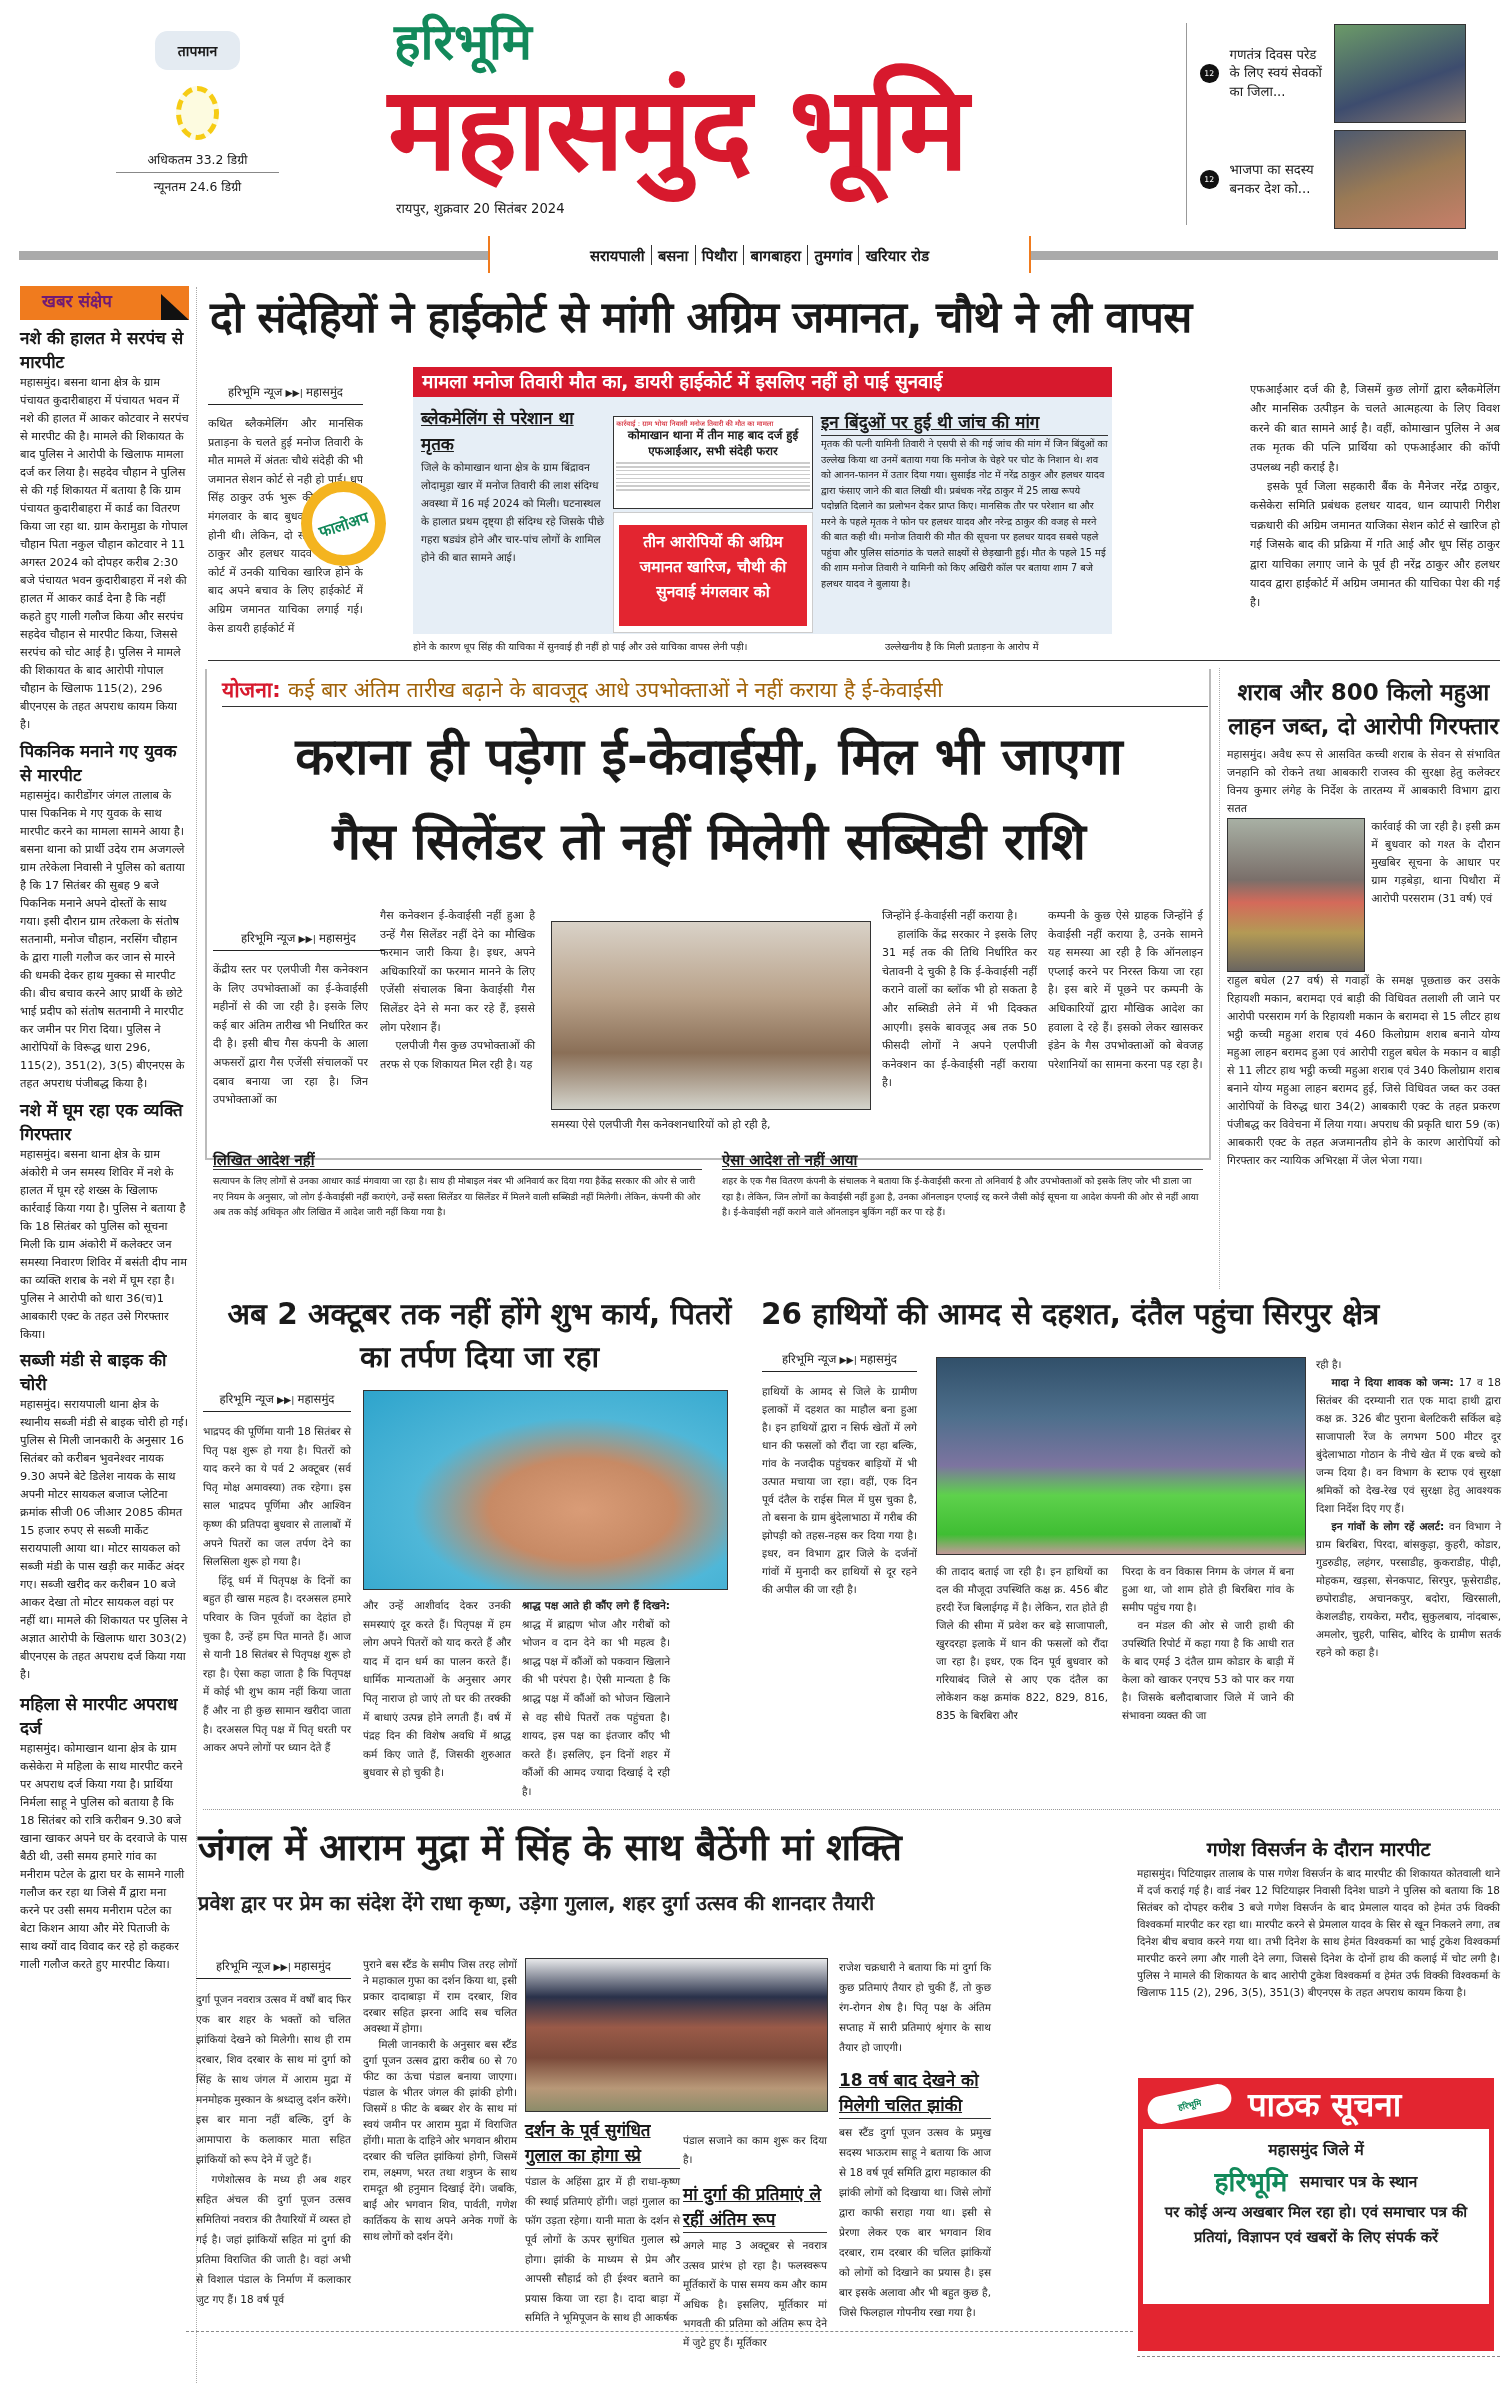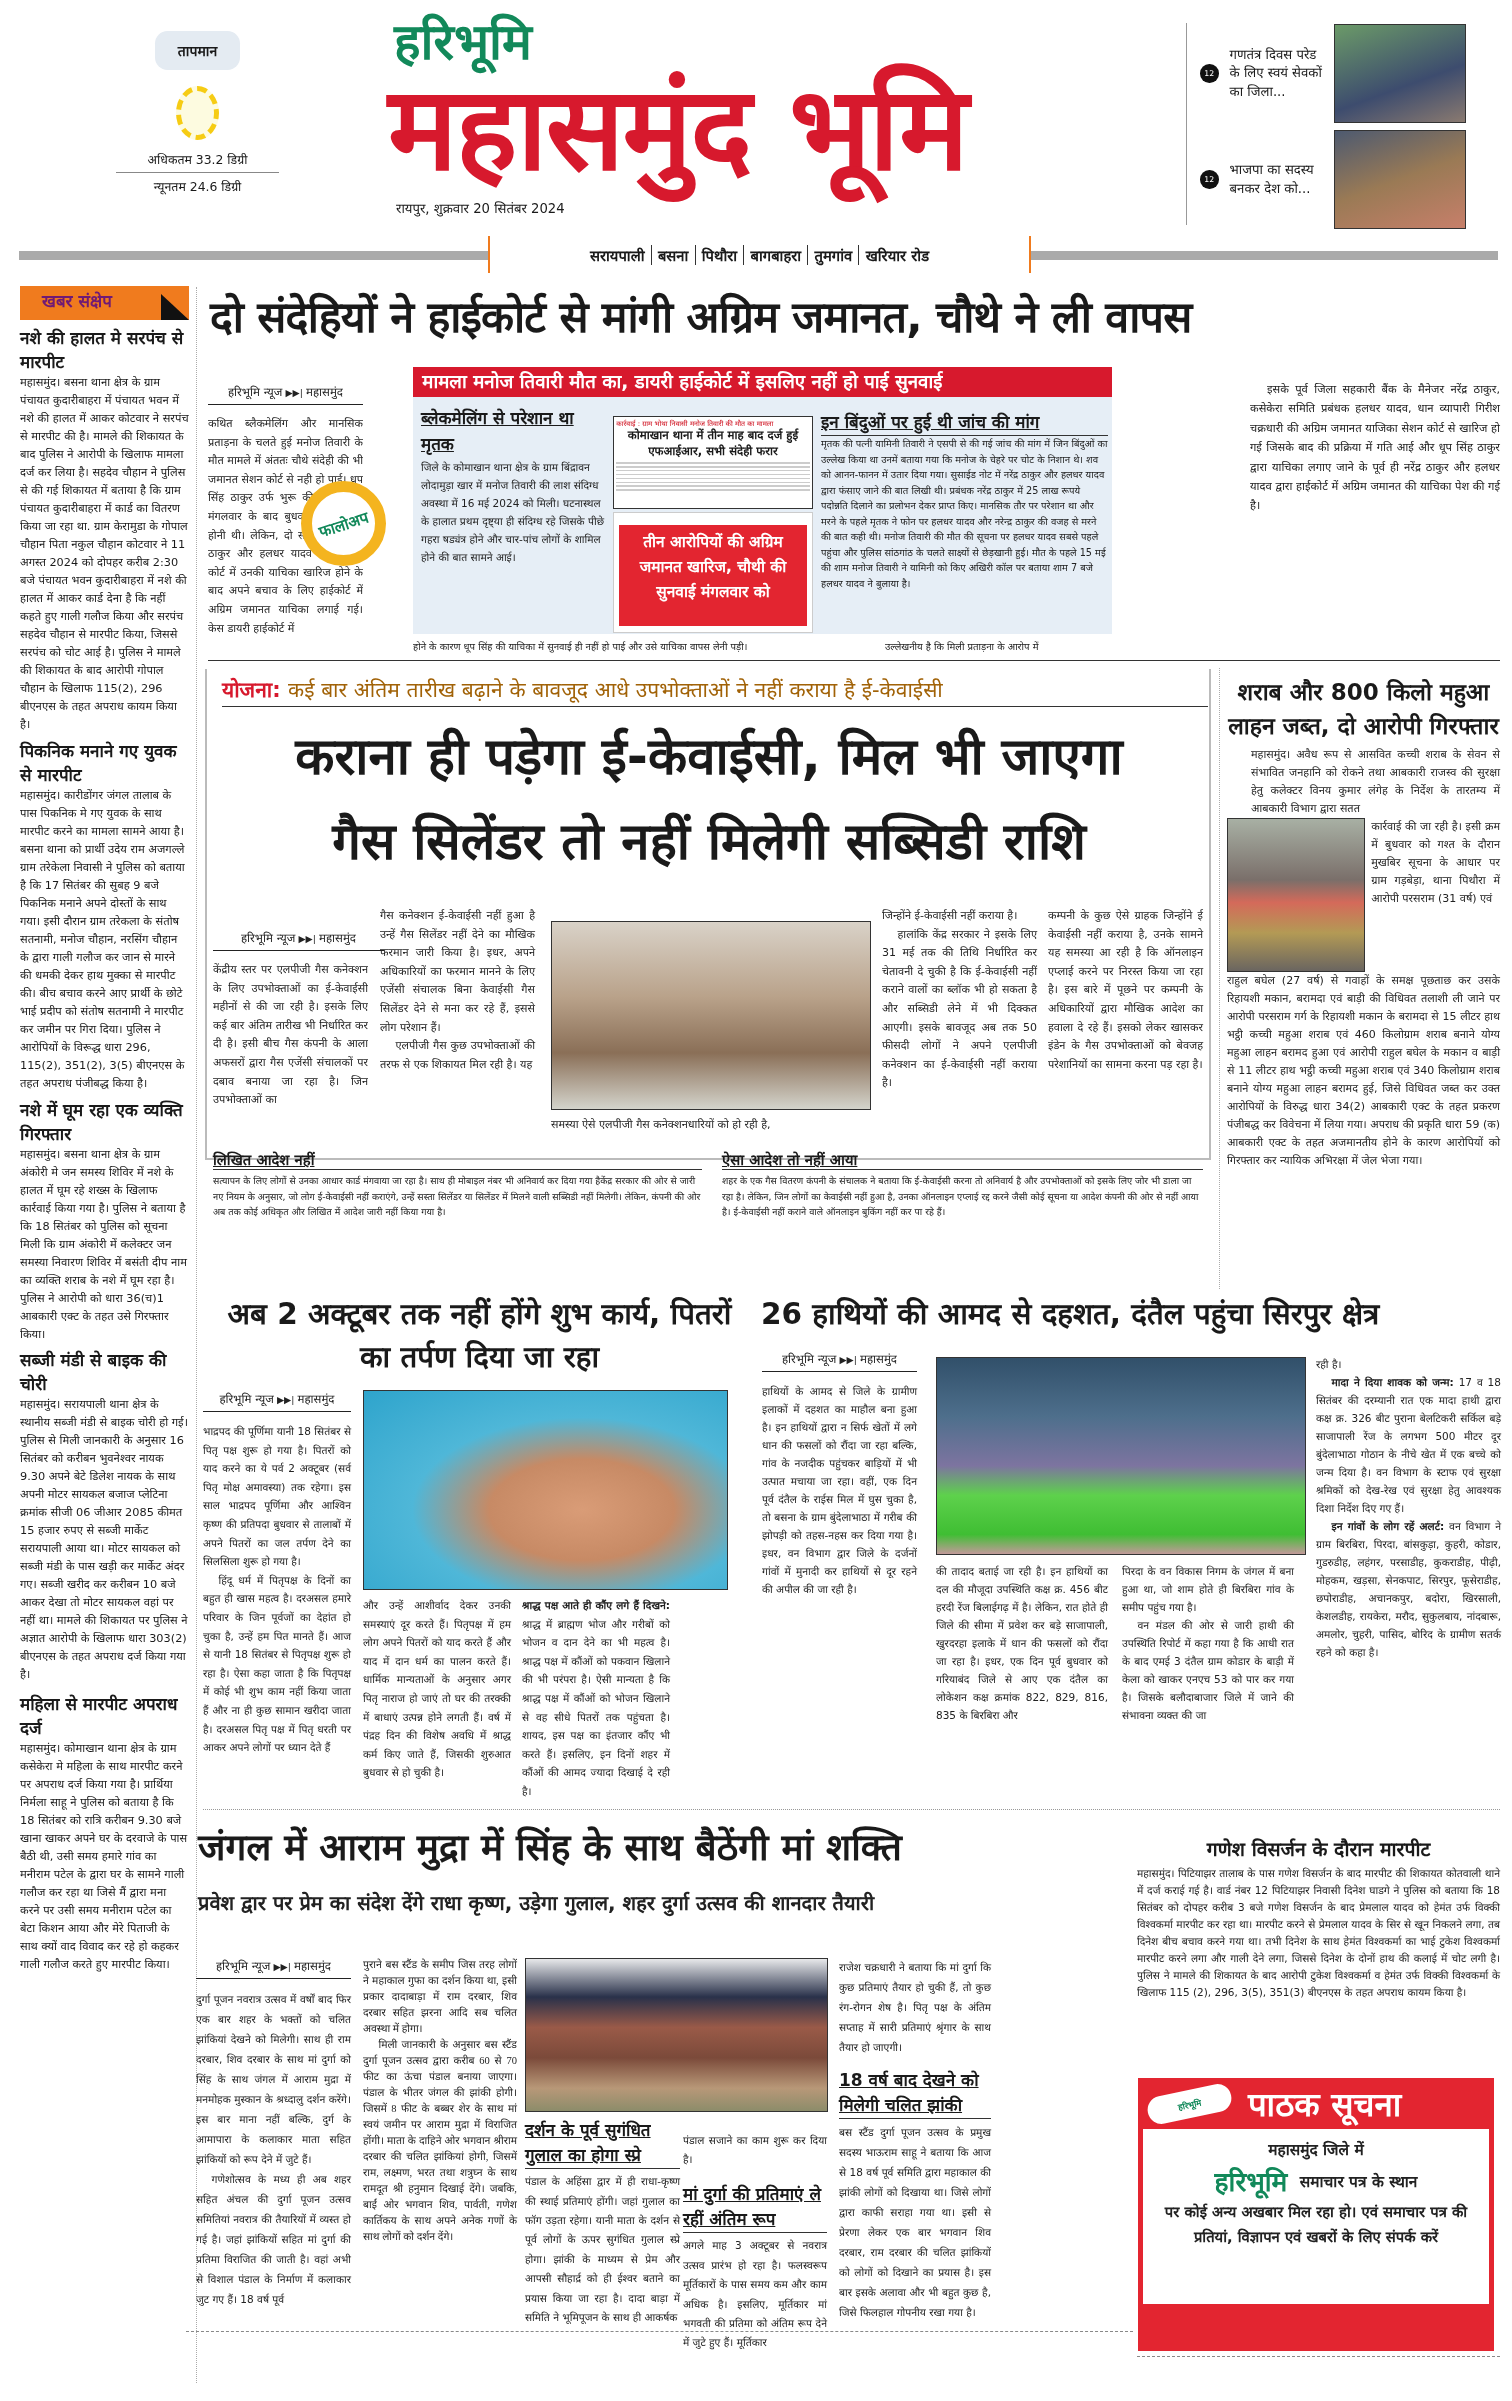--- a/index.html
+++ b/index.html
@@ -114,20 +114,21 @@
 </div>
 
 <div class="abs txts" style="left:413px;top:638px;width:466px;font-size:9.7px;">
   <span>होने के कारण धूप सिंह की याचिका में सुनवाई ही नहीं हो पाई और उसे याचिका वापस लेनी पड़ी।</span>
 </div>
 <div class="abs txts" style="left:885px;top:638px;width:233px;font-size:9.7px;">
   <span>उल्लेखनीय है कि मिली प्रताड़ना के आरोप में</span>
 </div>
 
 <div class="abs txts" style="left:1250px;top:380px;width:250px;font-size:11.3px;line-height:19.4px;">
+  <p>एफआईआर दर्ज की है, जिसमें कुछ लोगों द्वारा ब्लैकमेलिंग और मानसिक उत्पीड़न के चलते आत्महत्या के लिए विवश करने की बात सामने आई है। वहीं, कोमाखान पुलिस ने अब तक मृतक की पत्नि प्रार्थिया को एफआईआर की कॉपी उपलब्ध नही कराई है।</p>
   <p style="text-indent:17px;">इसके पूर्व जिला सहकारी बैंक के मैनेजर नरेंद्र ठाकुर, कसेकेरा समिति प्रबंधक हलधर यादव, धान व्यापारी गिरीश चक्रधारी की अग्रिम जमानत याजिका सेशन कोर्ट से खारिज हो गई जिसके बाद की प्रक्रिया में गति आई और धूप सिंह ठाकुर द्वारा याचिका लगाए जाने के पूर्व ही नरेंद्र ठाकुर और हलधर यादव द्वारा हाईकोर्ट में अग्रिम जमानत की याचिका पेश की गई है।</p>
 </div>
 <div class="hline" style="left:208px;top:660px;width:1292px;"></div>
 
 <div class="abs" style="left:205px;top:669px;width:1006px;height:491px;border:2.3px solid #bbb;border-top:none;"></div>
 <div class="abs" style="left:222px;top:675px;width:986px;font-size:21px;font-weight:bold;border-bottom:1.6px solid #333;padding-bottom:3.1px;white-space:nowrap;">
   <span style="color:#d7192d;">योजना:</span>
   <span style="color:#a16207;font-weight:normal;">कई बार अंतिम तारीख बढ़ाने के बावजूद आधे उपभोक्ताओं ने नहीं कराया है ई-केवाईसी</span>
 </div>
 <div class="abs hd" style="left:216px;top:722px;width:986px;font-size:51px;line-height:70px;text-align:center;white-space:nowrap;">कराना ही पड़ेगा ई-केवाईसी, मिल भी जाएगा</div>
@@ -154,21 +155,21 @@
   <div style="font-size:9.3px;line-height:15.5px;margin-top:3.1px;">सत्यापन के लिए लोगों से उनका आधार कार्ड मंगवाया जा रहा है। साथ ही मोबाइल नंबर भी अनिवार्य कर दिया गया हैकेंद्र सरकार की ओर से जारी नए नियम के अनुसार, जो लोग ई-केवाईसी नहीं कराएंगे, उन्हें सस्ता सिलेंडर या सिलेंडर में मिलने वाली सब्सिडी नहीं मिलेगी। लेकिन, कंपनी की ओर अब तक कोई अधिकृत और लिखित में आदेश जारी नहीं किया गया है।</div>
 </div>
 <div class="abs" style="left:722px;top:1149px;width:481px;">
   <div class="hd" style="font-size:14.8px;text-decoration:underline;border-bottom:1.6px solid #333;">ऐसा आदेश तो नहीं आया</div>
   <div style="font-size:9.3px;line-height:15.5px;margin-top:3.1px;">शहर के एक गैस वितरण कंपनी के संचालक ने बताया कि ई-केवाईसी करना तो अनिवार्य है और उपभोक्ताओं को इसके लिए जोर भी डाला जा रहा है। लेकिन, जिन लोगों का केवाईसी नहीं हुआ है, उनका ऑनलाइन एप्लाई रद्द करने जैसी कोई सूचना या आदेश कंपनी की ओर से नहीं आया है। ई-केवाईसी नहीं कराने वाले ऑनलाइन बुकिंग नहीं कर पा रहे हैं।</div>
 </div>
 
 <div class="vline" style="left:1219px;top:668px;height:621px;"></div>
 <div class="abs" style="left:1227px;top:675px;width:273px;">
   <div class="hd" style="font-size:23px;line-height:34px;text-align:center;">शराब और 800 किलो महुआ लाहन जब्त, दो आरोपी गिरफ्तार</div>
-  <div class="txts" style="font-size:11px;line-height:18px;margin-top:3.1px;margin-left:24px;">महासमुंद। अवैध रूप से आसवित कच्ची शराब के सेवन से संभावित जनहानि को रोकने तथा आबकारी राजस्व की सुरक्षा हेतु कलेक्टर विनय कुमार लंगेह के निर्देश के तारतम्य में आबकारी विभाग द्वारा सतत</div>
+  <div class="txts" style="font-size:11px;line-height:18px;margin-top:3.1px;">महासमुंद। अवैध रूप से आसवित कच्ची शराब के सेवन से संभावित जनहानि को रोकने तथा आबकारी राजस्व की सुरक्षा हेतु कलेक्टर विनय कुमार लंगेह के निर्देश के तारतम्य में आबकारी विभाग द्वारा सतत</div>
   <div style="display:flex;gap:6.2px;">
     <div class="img" style="width:138px;height:154px;flex-shrink:0;background:linear-gradient(180deg,#a8b0a4 0%,#7a6f6a 40%,#d46a5a 55%,#b39a55 75%,#6a6560 100%);"></div>
     <div class="txts" style="font-size:11px;line-height:18px;">कार्रवाई की जा रही है। इसी क्रम में बुधवार को गश्त के दौरान मुखबिर सूचना के आधार पर ग्राम गड़बेड़ा, थाना पिथौरा में आरोपी परसराम (31 वर्ष) एवं</div>
   </div>
   <div class="txts" style="font-size:11px;line-height:18px;">राहुल बघेल (27 वर्ष) से गवाहों के समक्ष पूछताछ कर उसके रिहायशी मकान, बरामदा एवं बाड़ी की विधिवत तलाशी ली जाने पर आरोपी परसराम गर्ग के रिहायशी मकान के बरामदा से 15 लीटर हाथ भट्ठी कच्ची महुआ शराब एवं 460 किलोग्राम शराब बनाने योग्य महुआ लाहन बरामद हुआ एवं आरोपी राहुल बघेल के मकान व बाड़ी से 11 लीटर हाथ भट्ठी कच्ची महुआ शराब एवं 340 किलोग्राम शराब बनाने योग्य महुआ लाहन बरामद हुई, जिसे विधिवत जब्त कर उक्त आरोपियों के विरुद्ध धारा 34(2) आबकारी एक्ट के तहत प्रकरण पंजीबद्ध कर विवेचना में लिया गया। अपराध की प्रकृति धारा 59 (क) आबकारी एक्ट के तहत अजमानतीय होने के कारण आरोपियों को गिरफ्तार कर न्यायिक अभिरक्षा में जेल भेजा गया।</div>
 </div>
 
 <div class="abs hd" style="left:208px;top:1293px;width:543px;font-size:29.5px;line-height:43px;text-align:center;">अब 2 अक्टूबर तक नहीं होंगे शुभ कार्य, पितरों का तर्पण दिया जा रहा</div>
 <div class="abs" style="left:203px;top:1391px;width:148px;">
   <div class="byline"><span>हरिभूमि न्यूज</span><span class="arr">▶▶|</span><span>महासमुंद</span></div>

